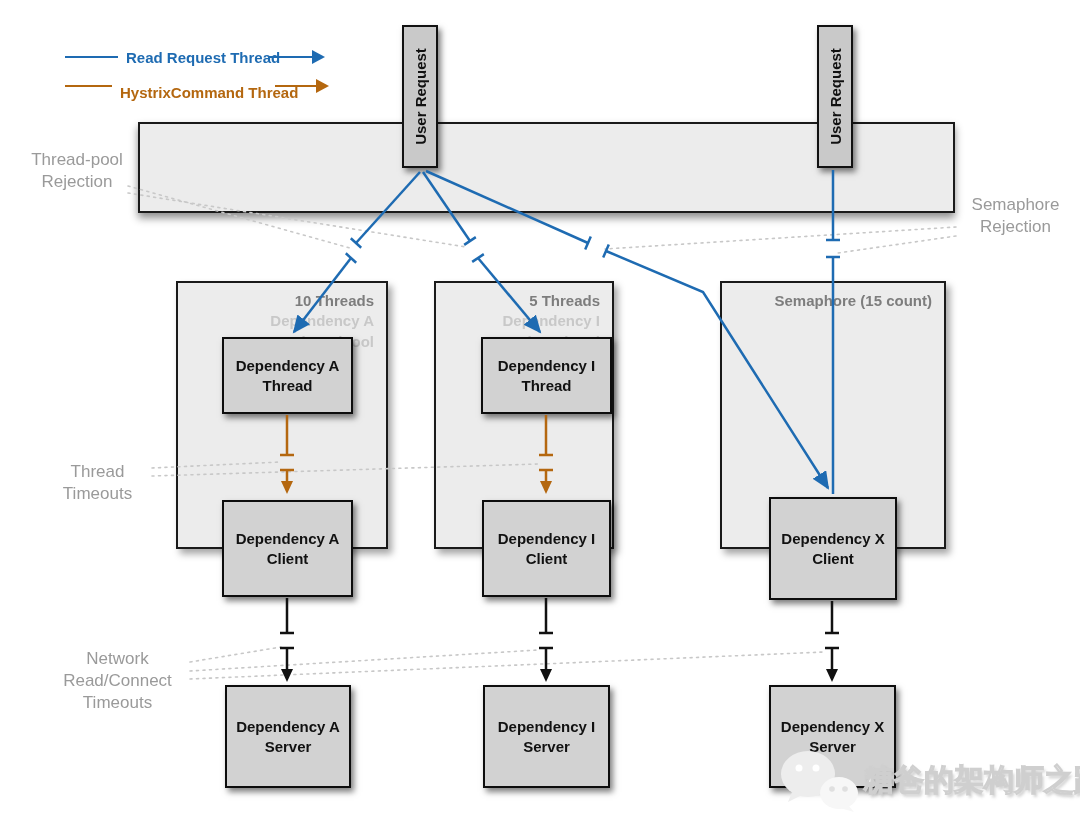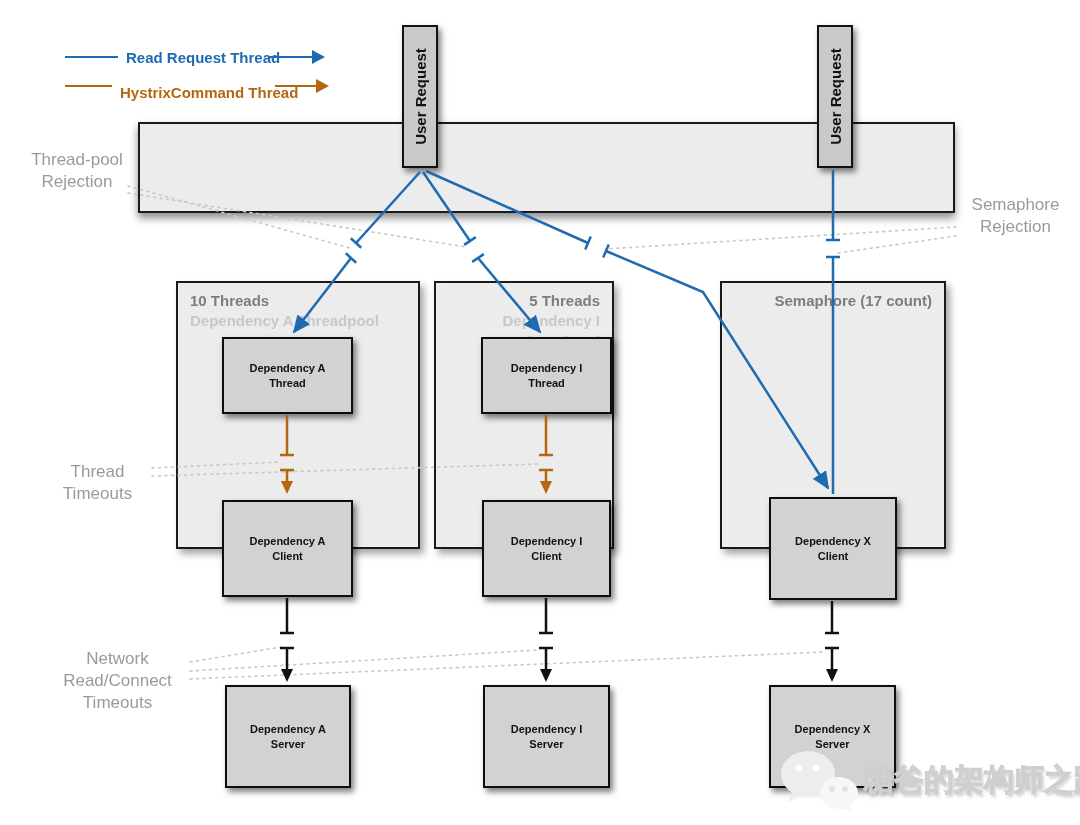--- a/index.html
+++ b/index.html
@@ -37,21 +37,21 @@
     box-sizing:border-box;z-index:1;padding:8px 12px;
   }
   .pool .cap{font-size:15px;font-weight:bold;color:#7d7d7d;line-height:1.35;}
   .pool .sub{font-size:15px;font-weight:bold;color:#c8c8c8;line-height:1.35;}
   .pool.right{text-align:right;}
   
   .node{
     position:absolute;background:var(--box-fill);border:2px solid #0d0d0d;
     box-shadow:3px 4px 6px rgba(0,0,0,0.5);box-sizing:border-box;z-index:2;
     display:flex;align-items:center;justify-content:center;text-align:center;
-    font-size:11px;font-weight:bold;color:#111;white-space:pre-line;line-height:1.3;
+    font-size:15px;font-weight:bold;color:#111;white-space:pre-line;line-height:1.3;
   }
   
   .note{
     position:absolute;font-size:17px;color:var(--label-gray);text-align:center;
     white-space:pre-line;line-height:1.3;z-index:2;
   }
   
   svg.overlay{position:absolute;left:0;top:0;z-index:4;pointer-events:none;}
   .st-blue{stroke:var(--user-request-blue);stroke-width:2.5;fill:none;}
   .st-orange{stroke:var(--hystrix-orange);stroke-width:2.5;fill:none;}
@@ -87,30 +87,30 @@
 
   <div class="flow-bar"></div>
 
   <div class="ur-box" style="left:402px;top:25px;">
     <span>User Request</span>
   </div>
   <div class="ur-box" style="left:817px;top:25px;">
     <span>User Request</span>
   </div>
 
-  <div class="pool" style="left:176px;width:244px;">
+  <div class="pool" style="left:176px;width:212px;text-align:right;">
     <div class="cap">10 Threads</div>
     <div class="sub">Dependency A Threadpool</div>
   </div>
   <div class="pool right" style="left:434px;width:180px;">
     <div class="cap">5 Threads</div>
     <div class="sub">Dependency I Threadpool</div>
   </div>
   <div class="pool right" style="left:720px;width:226px;">
-    <div class="cap">Semaphore (17 count)</div>
+    <div class="cap">Semaphore (15 count)</div>
   </div>
 
   <div class="node" style="left:222px;top:337px;width:131px;height:77px;">Dependency A
 Thread</div>
   <div class="node" style="left:481px;top:337px;width:131px;height:77px;">Dependency I
 Thread</div>
 
   <div class="node" style="left:222px;top:500px;width:131px;height:97px;">Dependency A
 Client</div>
   <div class="node" style="left:482px;top:500px;width:129px;height:97px;">Dependency I

